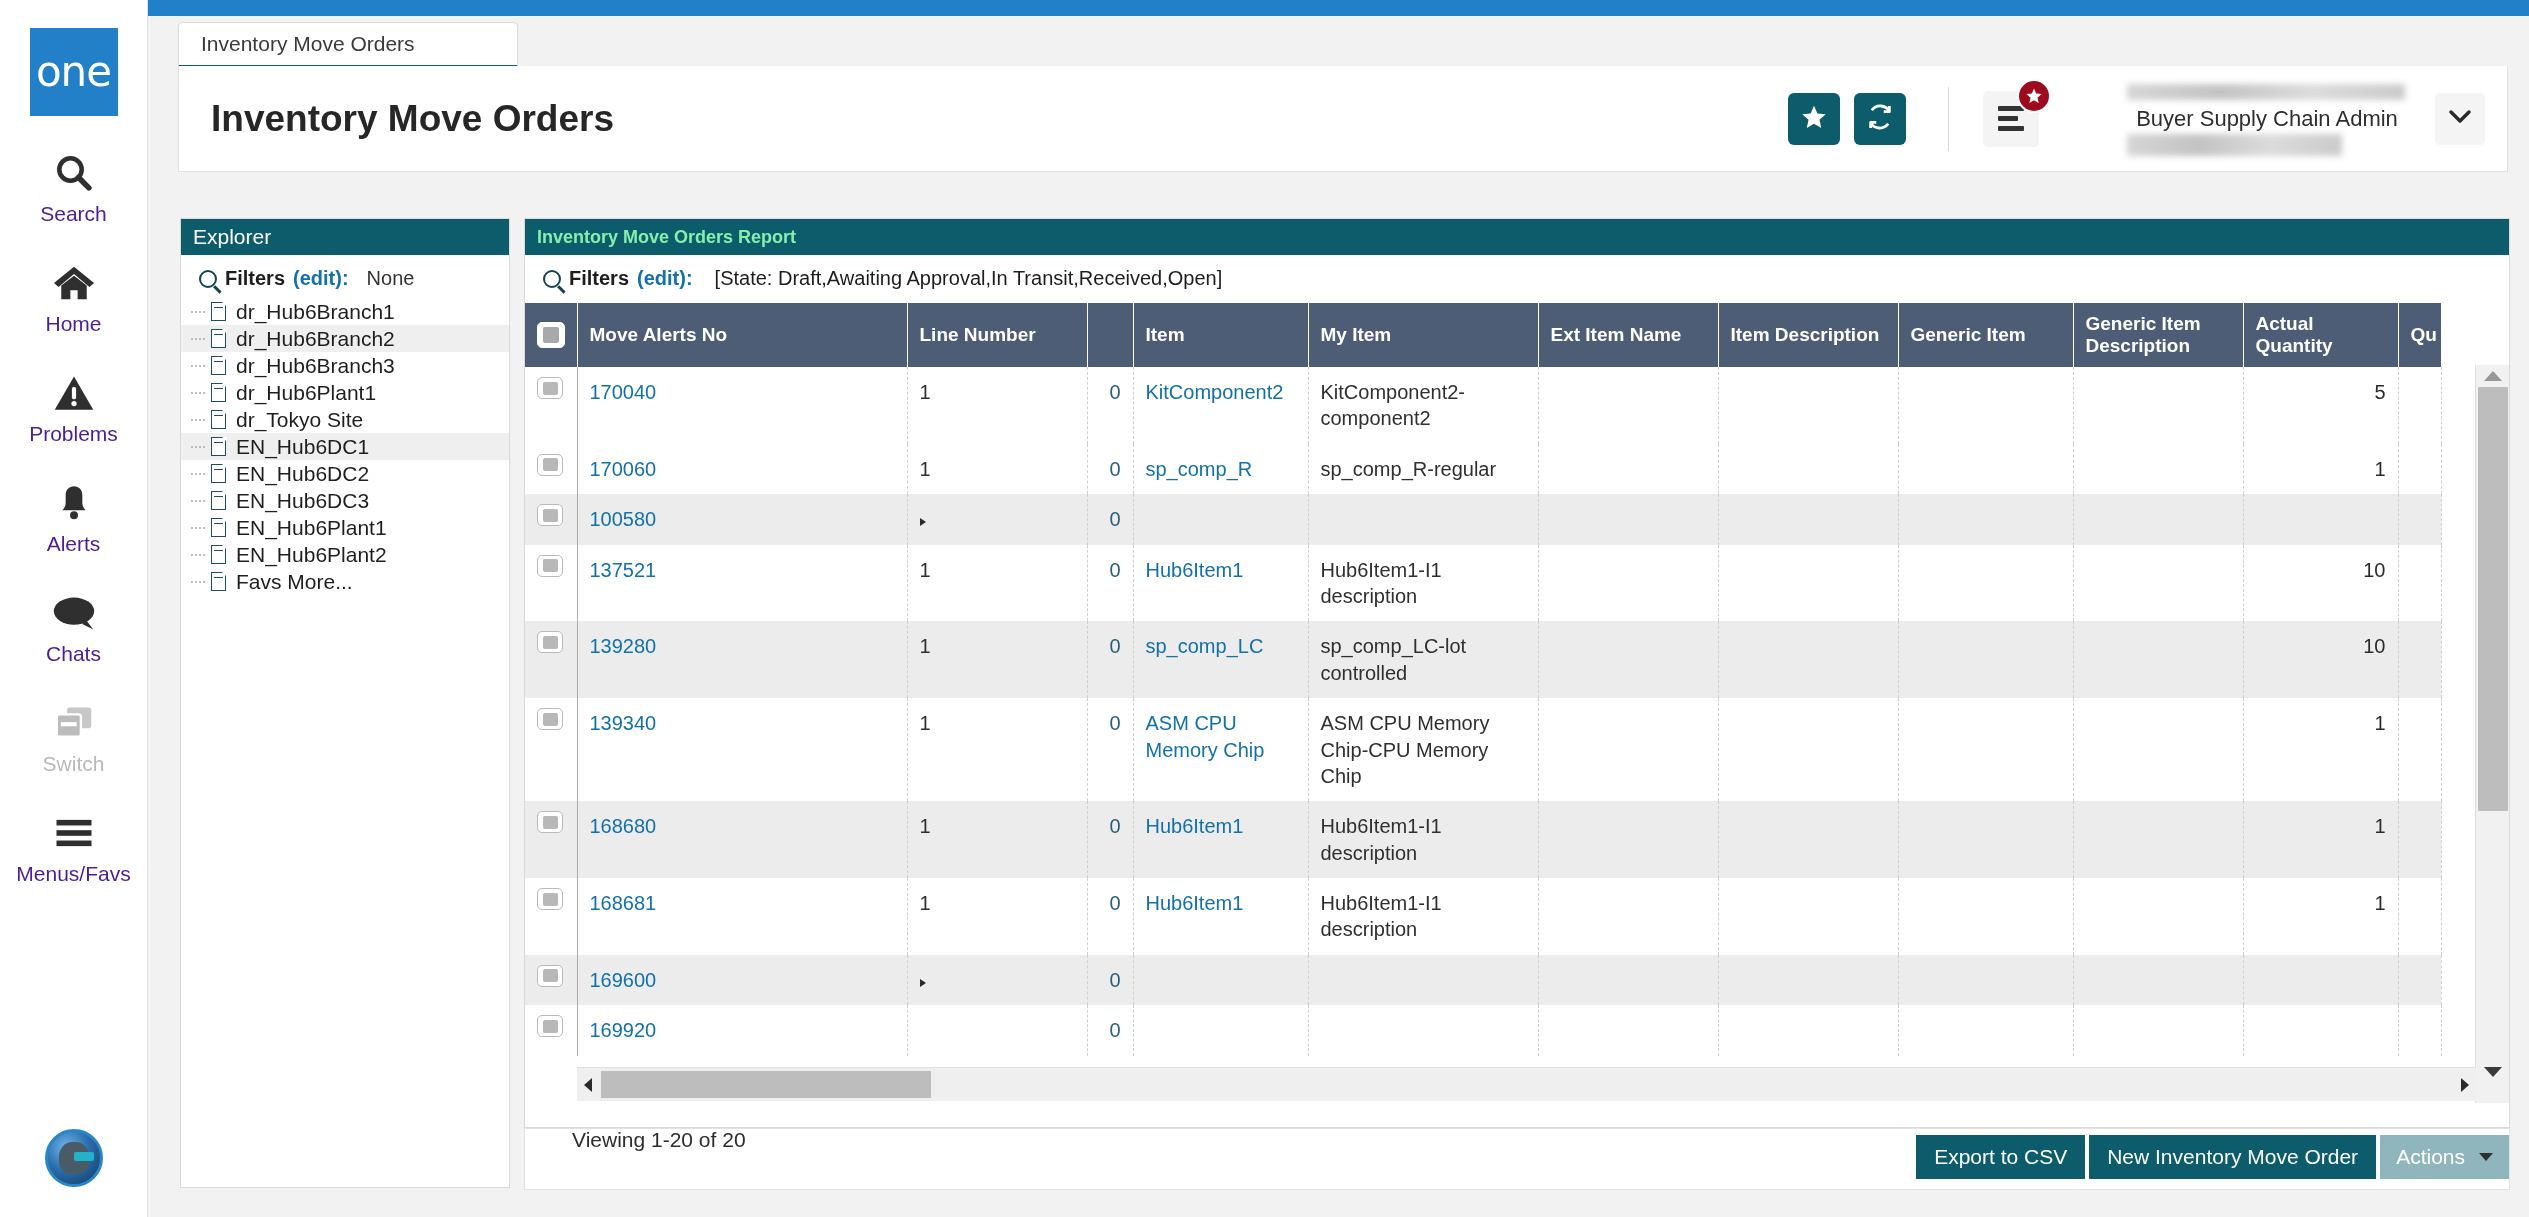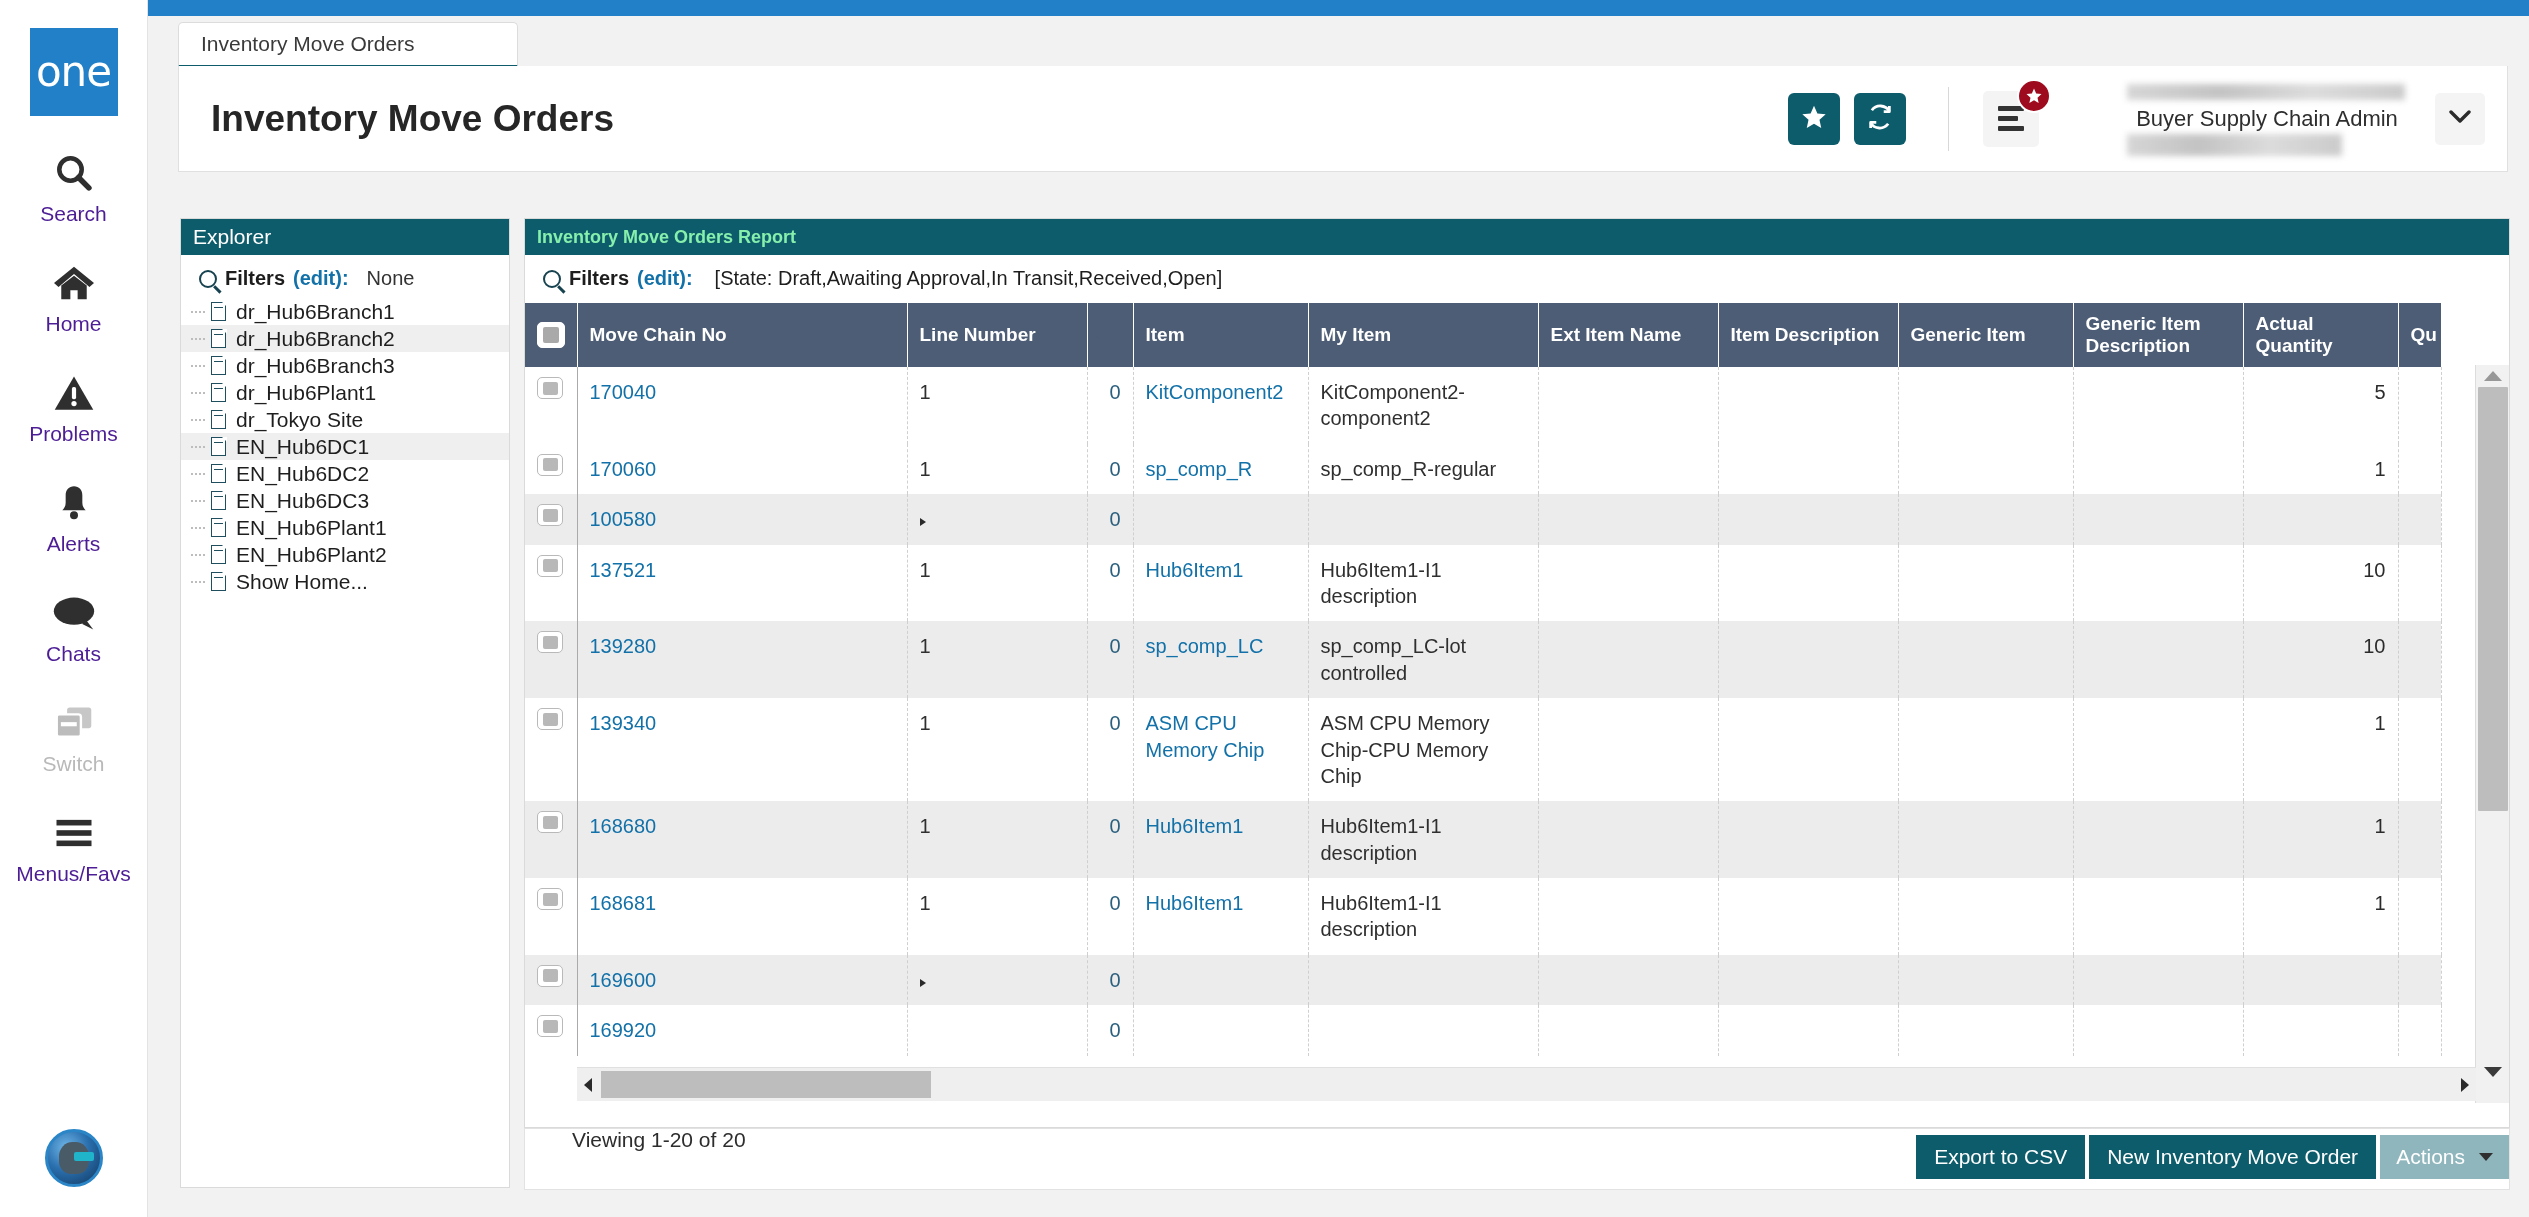--- a/index.html
+++ b/index.html
@@ -546,21 +546,21 @@
         <span>EN_Hub6Plant1</span>
       </div>
     <div class="tree-item">
         <span class="dots"></span>
         <span class="doc-icon"></span>
         <span>EN_Hub6Plant2</span>
       </div>
     <div class="tree-item">
         <span class="dots"></span>
         <span class="doc-icon"></span>
-        <span>Show Home...</span>
+        <span>Favs More...</span>
       </div>
   </div>
 </div>
 
 <div id="report">
   <div id="report-head">Inventory Move Orders Report</div>
   <div id="report-filters">
     <span class="mag"></span>
     <span class="flabel">Filters</span>
     <span class="fedit">(edit):</span>
@@ -583,21 +583,21 @@
           <col style="width:155px">
           <col style="width:43px">
       </colgroup>
       <thead>
         <tr>
           <th class="sel">
             <span class="headbox">
                 <i></i>
               </span>
           </th>
-          <th>Move Chain No</th>
+          <th>Move Alerts No</th>
           <th>Line Number</th>
           <th><span class="pagecol-icon"></span></th>
           <th>Item</th>
           <th>My Item</th>
           <th>Ext Item Name</th>
           <th>Item Description</th>
           <th>Generic Item</th>
           <th>Generic Item Description</th>
           <th>Actual Quantity</th>
           <th>Qu</th>

